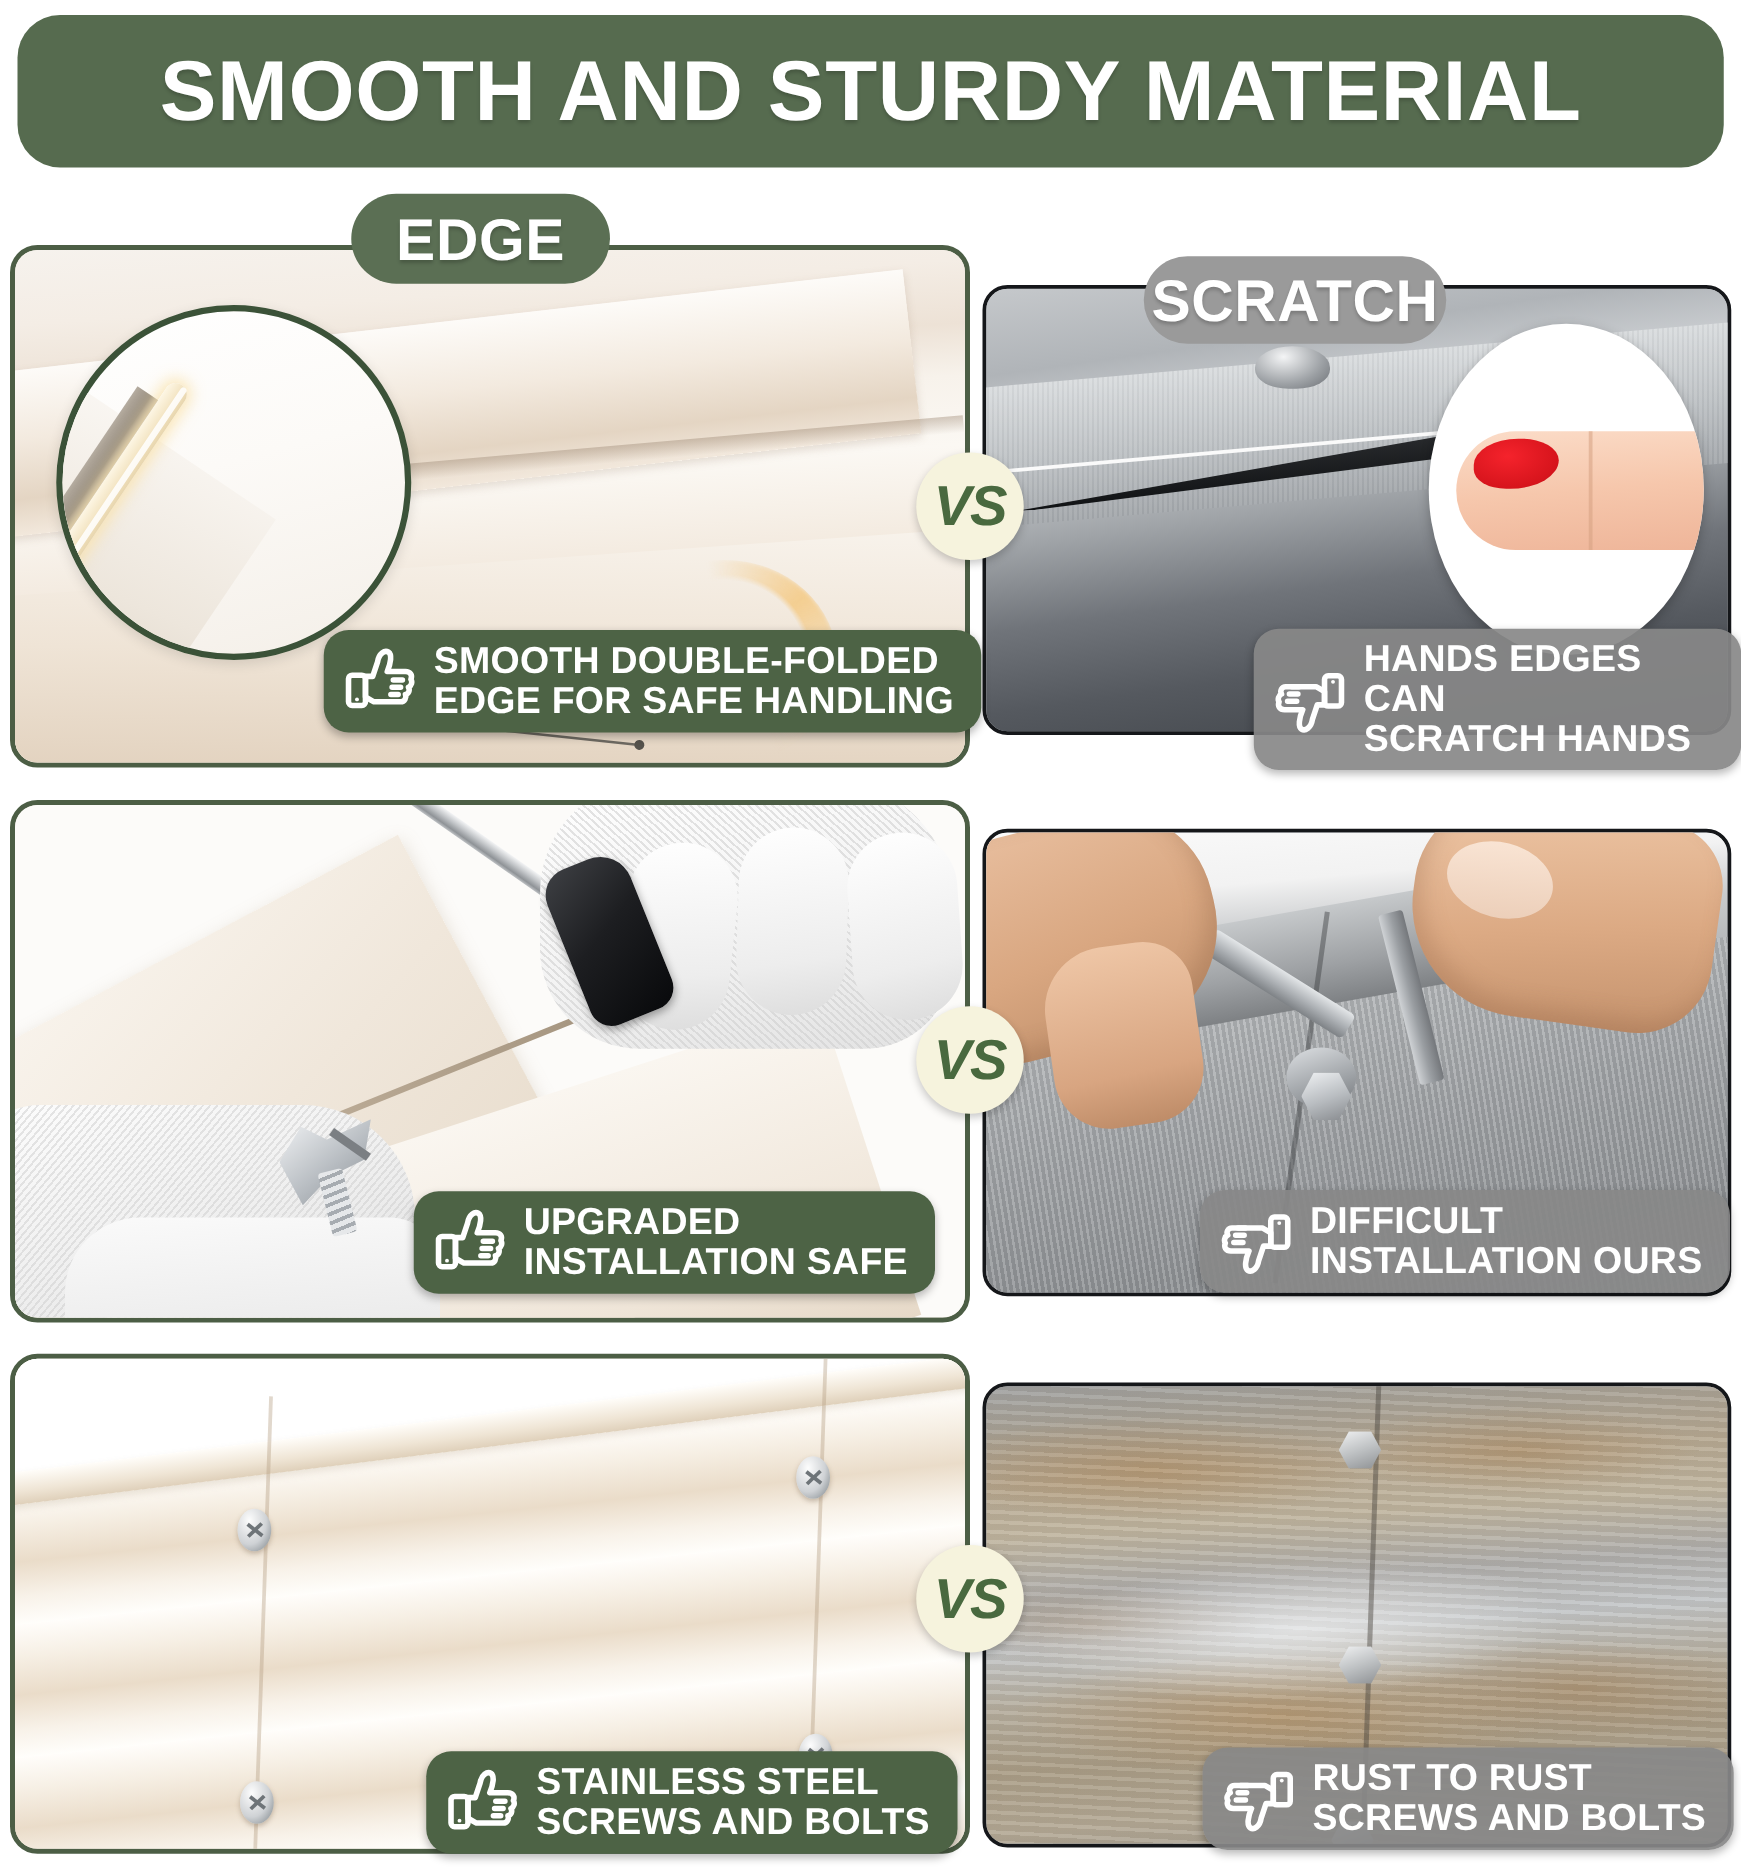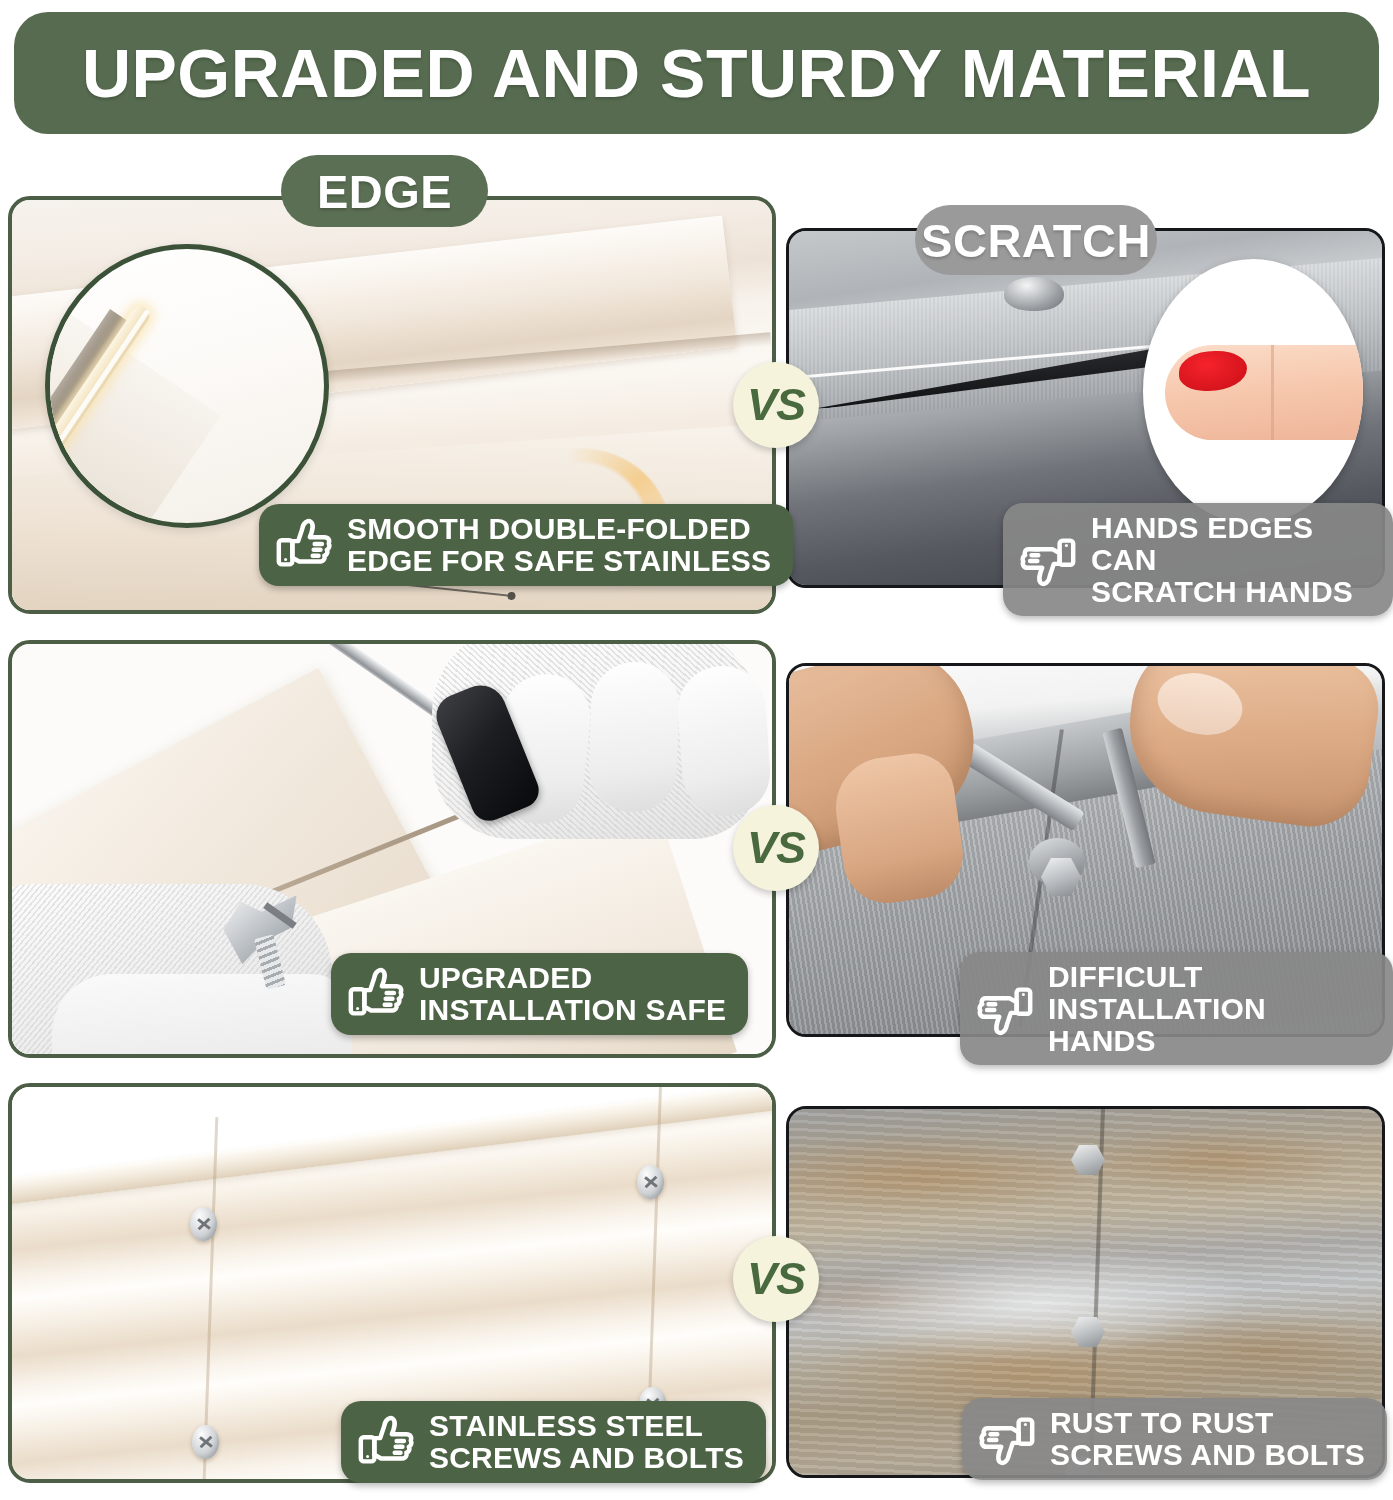--- a/index.html
+++ b/index.html
@@ -567,21 +567,21 @@
   .cap1-bad  { left: 1003px; top: 503px; }
   .cap2-good { left: 331px; top: 953px; }
   .cap2-bad  { left: 960px; top: 952px; }
   .cap3-good { left: 341px; top: 1401px; }
   .cap3-bad  { left: 962px; top: 1398px; }
 </style>
 </head>
 <body>
 
 <div class="title-banner">
-  <div class="title-text">UPGRADED AND STURDY MATERIAL</div>
+  <div class="title-text">SMOOTH AND STURDY MATERIAL</div>
 </div>
 
 <div class="card card-ours row1-ours">
   <div class="photo">
     <div class="r1o-bg"></div>
     <div class="r1o-rim"></div>
     <div class="r1o-inner"></div>
     <div class="r1o-lower"></div>
     <div class="r1o-hair"></div>
     <div class="r1o-dot a"></div>
@@ -619,21 +619,21 @@
 <div class="caption caption-good cap1-good">
   <svg class="thumb-icon" viewBox="0 0 64 64">
     <g fill="none" stroke="#ffffff" stroke-width="4.6" stroke-linejoin="round" stroke-linecap="round">
       <path d="M20 28 L26 28 L30 16 C31 9 36 6 39 8 C42 10 41 17 38 24 L53 24 C57 24 59 27 57.5 30.5 C59 32.5 58 36 55.5 37 C57 39.5 55.5 42.5 53 43 C54 45.5 52.5 49 49 49 L27 49 L20 45 Z"></path>
       <rect x="6" y="27" width="14" height="25" rx="3"></rect>
       <circle cx="13" cy="47" r="1.6" fill="#ffffff" stroke="none"></circle>
       <path d="M43 31 L50.5 31 M42 37 L49 37 M41 43 L47 43"></path>
     </g>
   </svg>
   <div class="caption-text">SMOOTH DOUBLE-FOLDED
-EDGE FOR SAFE STAINLESS</div>
+EDGE FOR SAFE HANDLING</div>
 </div>
 
 <div class="caption caption-bad cap1-bad">
   <svg class="thumb-icon" viewBox="0 0 64 64">
     <g fill="none" stroke="#ffffff" stroke-width="4.6" stroke-linejoin="round" stroke-linecap="round">
       <path d="M44 36 L38 36 L34 48 C33 55 28 58 25 56 C22 54 23 47 26 40 L11 40 C7 40 5 37 6.5 33.5 C5 31.5 6 28 8.5 27 C7 24.5 8.5 21 12 21 L37 21 L44 25 Z"></path>
       <rect x="44" y="12" width="14" height="25" rx="3"></rect>
       <circle cx="51" cy="17" r="1.6" fill="#ffffff" stroke="none"></circle>
       <path d="M21 33 L13.5 33 M22 27 L15 27 M23 21 L17 21"></path>
     </g>
@@ -697,21 +697,21 @@
 <div class="caption caption-bad cap2-bad">
   <svg class="thumb-icon" viewBox="0 0 64 64">
     <g fill="none" stroke="#ffffff" stroke-width="4.6" stroke-linejoin="round" stroke-linecap="round">
       <path d="M44 36 L38 36 L34 48 C33 55 28 58 25 56 C22 54 23 47 26 40 L11 40 C7 40 5 37 6.5 33.5 C5 31.5 6 28 8.5 27 C7 24.5 8.5 21 12 21 L37 21 L44 25 Z"></path>
       <rect x="44" y="12" width="14" height="25" rx="3"></rect>
       <circle cx="51" cy="17" r="1.6" fill="#ffffff" stroke="none"></circle>
       <path d="M21 33 L13.5 33 M22 27 L15 27 M23 21 L17 21"></path>
     </g>
   </svg>
   <div class="caption-text">DIFFICULT
-INSTALLATION HANDS</div>
+INSTALLATION OURS</div>
 </div>
 
 <div class="card card-ours row3-ours">
   <div class="photo">
     <div class="r3o-bg"></div>
     <div class="r3o-top"></div>
     <div class="r3o-lip"></div>
     <div class="r3o-seam s1"></div>
     <div class="r3o-seam s2"></div>
     <div class="r3o-screw a"></div>

